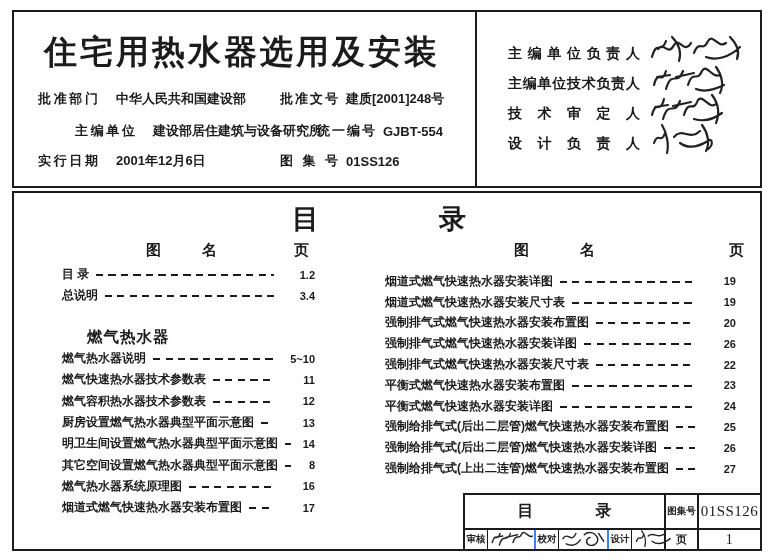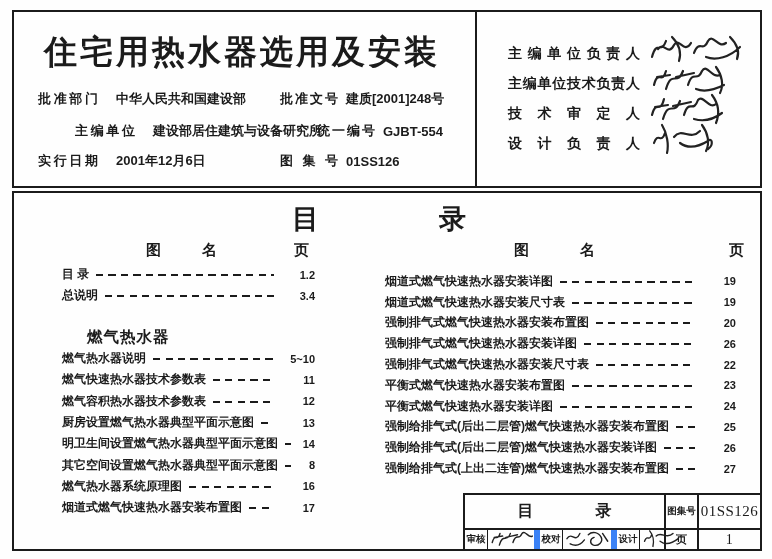--- a/index.html
+++ b/index.html
@@ -50,21 +50,21 @@
   .titleblock{left:463px; top:493px; width:299px; height:58px; display:grid;
     grid-template-columns:199px 33px 1fr; grid-template-rows:33px 1fr;}
   .tb-cell{display:flex; align-items:center; justify-content:center; box-sizing:border-box; overflow:visible;}
   .tb-title{font-size:16px; font-weight:bold; gap:62px;}
   .tb-atlas-label{border-left:2px solid #1b1b1b; font-size:9.5px; font-weight:bold; letter-spacing:0;}
   .tb-atlas-no{border-left:2px solid #1b1b1b; font-family:"Liberation Serif","DejaVu Serif",serif;
     font-size:15px; letter-spacing:.5px;}
   .tb-r2{border-top:2px solid #1b1b1b;}
   .tb-sigrow{display:flex; align-items:center; justify-content:flex-start; padding:0;}
   .tb-minilabel{flex:none; width:22px; font-size:9.5px; font-weight:bold; text-align:center;
-    border-left:6px solid #3b82f6; border-right:1px solid #1b1b1b; align-self:stretch;
+    border-left:2px solid #3b82f6; border-right:1px solid #1b1b1b; align-self:stretch;
     display:flex; align-items:center; justify-content:center;}
   .tb-minilabel.first{border-left:none;}
   .tb-sigcell{flex:1; display:flex; align-items:center; justify-content:center; overflow:visible;}
   .tb-sigcell .sig{margin:0; margin-top:-3px;}
   .tb-page-label{font-size:11px; font-weight:bold;}
   .tb-page-no{font-family:"Liberation Serif","DejaVu Serif",serif; font-size:14px;}
 </style>
 </head>
 <body>
 

